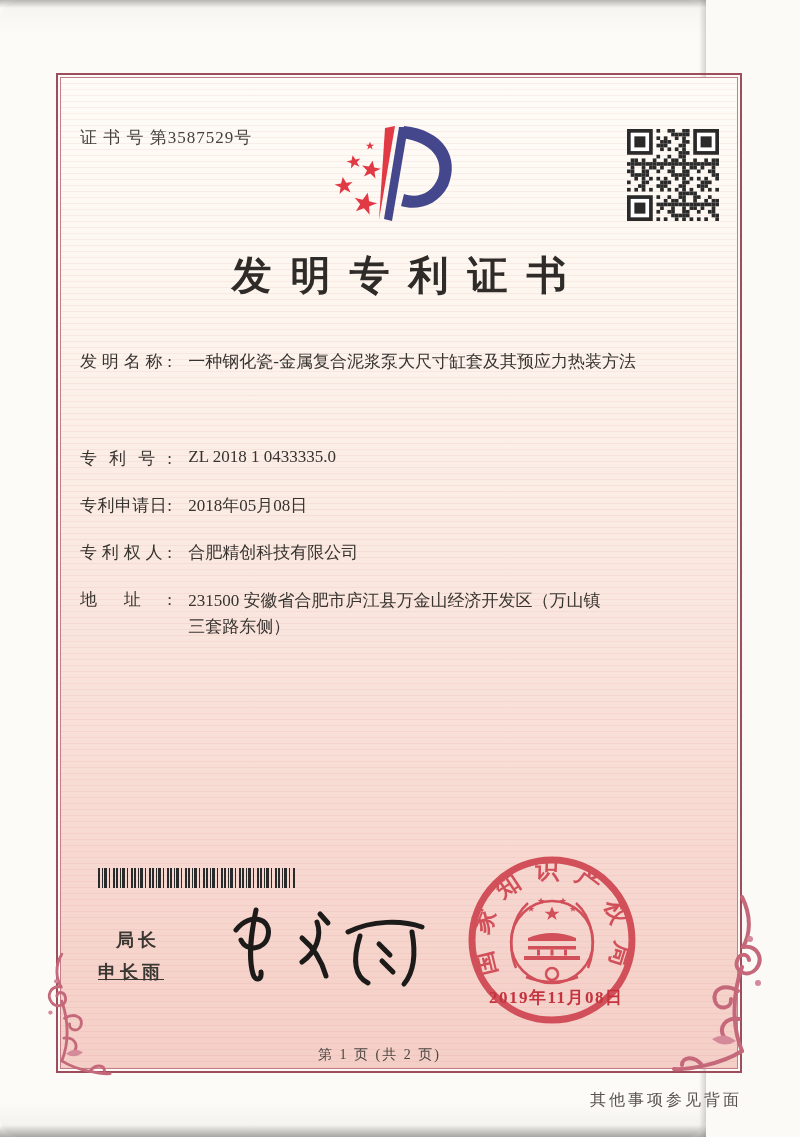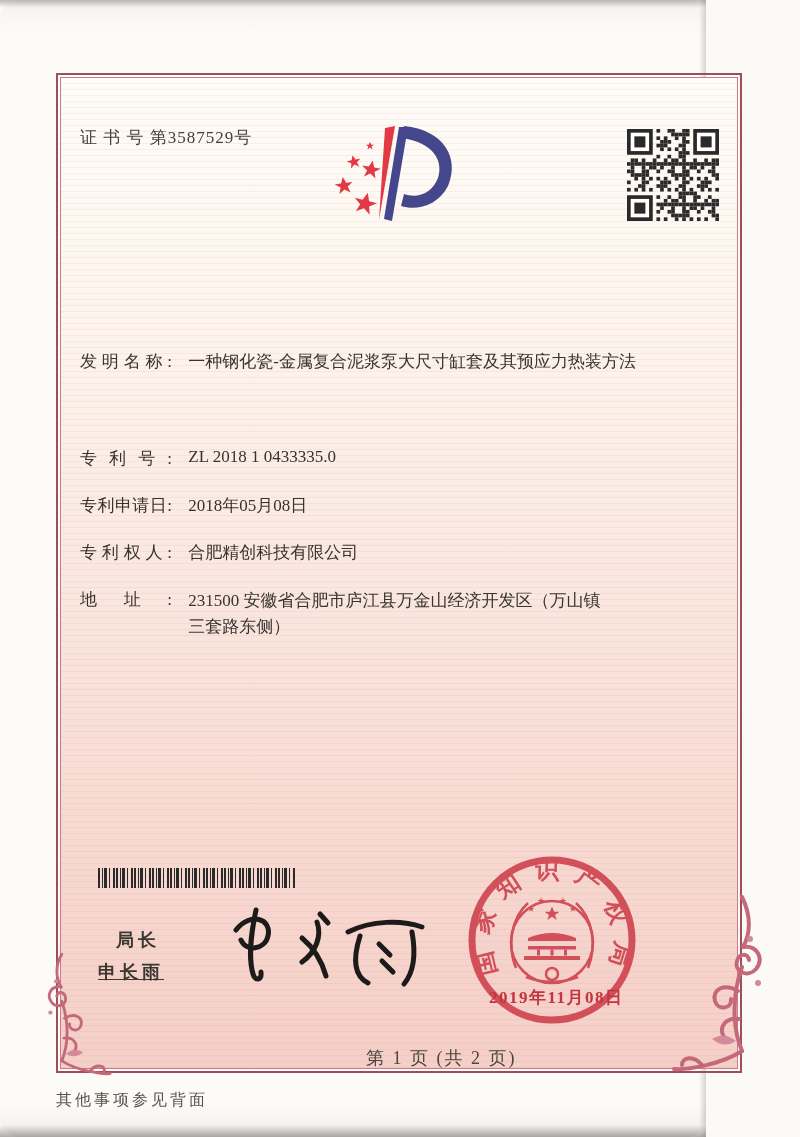--- a/index.html
+++ b/index.html
@@ -28,22 +28,22 @@
   .grant2 .lbl{width:100px;}
 
   .paras{left:78px;top:676px;width:664px;font-size:17px;line-height:24.5px;color:#443f3b;text-align:justify;}
   .paras p{margin:0;text-indent:2em;}
 
   .officer{font-family:"Liberation Sans","DejaVu Sans",sans-serif;font-weight:600;color:#3a3632;font-size:18px;letter-spacing:4px;}
   .officer-title{left:116px;top:928px;font-family:Liberation Serif, serif;}
   .officer-name{left:98px;top:960px;text-decoration:underline;}
 
   .seal-date{left:489px;top:986px;font-size:17px;color:#c4333e;letter-spacing:1.5px;font-weight:600;}
-  .page-info{left:318px;top:1046px;font-size:18px;color:#4a4541;letter-spacing:2px;margin-left:48px;}
-  .back-note{left:56px;top:1090px;width:686px;text-align:left;font-size:16px;color:#59534e;letter-spacing:3px;}
+  .page-info{left:318px;top:1046px;font-size:14px;color:#4a4541;letter-spacing:2px;}
+  .back-note{left:56px;top:1090px;width:686px;text-align:right;font-size:16px;color:#59534e;letter-spacing:3px;}
   svg{display:block;}
 </style>
 </head>
 <body>
 
 <div class="page">
   <div class="edge edge-top"></div>
   <div class="edge edge-bottom"></div>
   <div class="edge edge-right"></div>
 
@@ -335,20 +335,21 @@
       <rect x="3.68" y="3.68" width="18.400000000000002" height="18.400000000000002" fill="#ffffff"></rect>
       <rect x="7.36" y="7.36" width="11.040000000000001" height="11.040000000000001" fill="#2a2a2a"></rect>
       <rect x="66.24000000000001" y="0" width="25.76" height="25.76" fill="#2a2a2a"></rect>
       <rect x="69.92" y="3.68" width="18.400000000000002" height="18.400000000000002" fill="#ffffff"></rect>
       <rect x="73.60000000000001" y="7.36" width="11.040000000000001" height="11.040000000000001" fill="#2a2a2a"></rect>
       <rect x="0" y="66.24000000000001" width="25.76" height="25.76" fill="#2a2a2a"></rect>
       <rect x="3.68" y="69.92" width="18.400000000000002" height="18.400000000000002" fill="#ffffff"></rect>
       <rect x="7.36" y="73.60000000000001" width="11.040000000000001" height="11.040000000000001" fill="#2a2a2a"></rect>
     </svg>
 
+  <div class="abs title">发明专利证书</div>
 
   <div class="abs row" style="top:350px;">
     <span class="lbl">发明名称:</span>
     <span class="val">一种钢化瓷-金属复合泥浆泵大尺寸缸套及其预应力热装方法</span>
   </div>
   <div class="abs row" style="top:447px;">
     <span class="lbl">专利号:</span>
     <span class="val">ZL 2018 1 0433335.0</span>
   </div>
   <div class="abs row" style="top:494px;">

